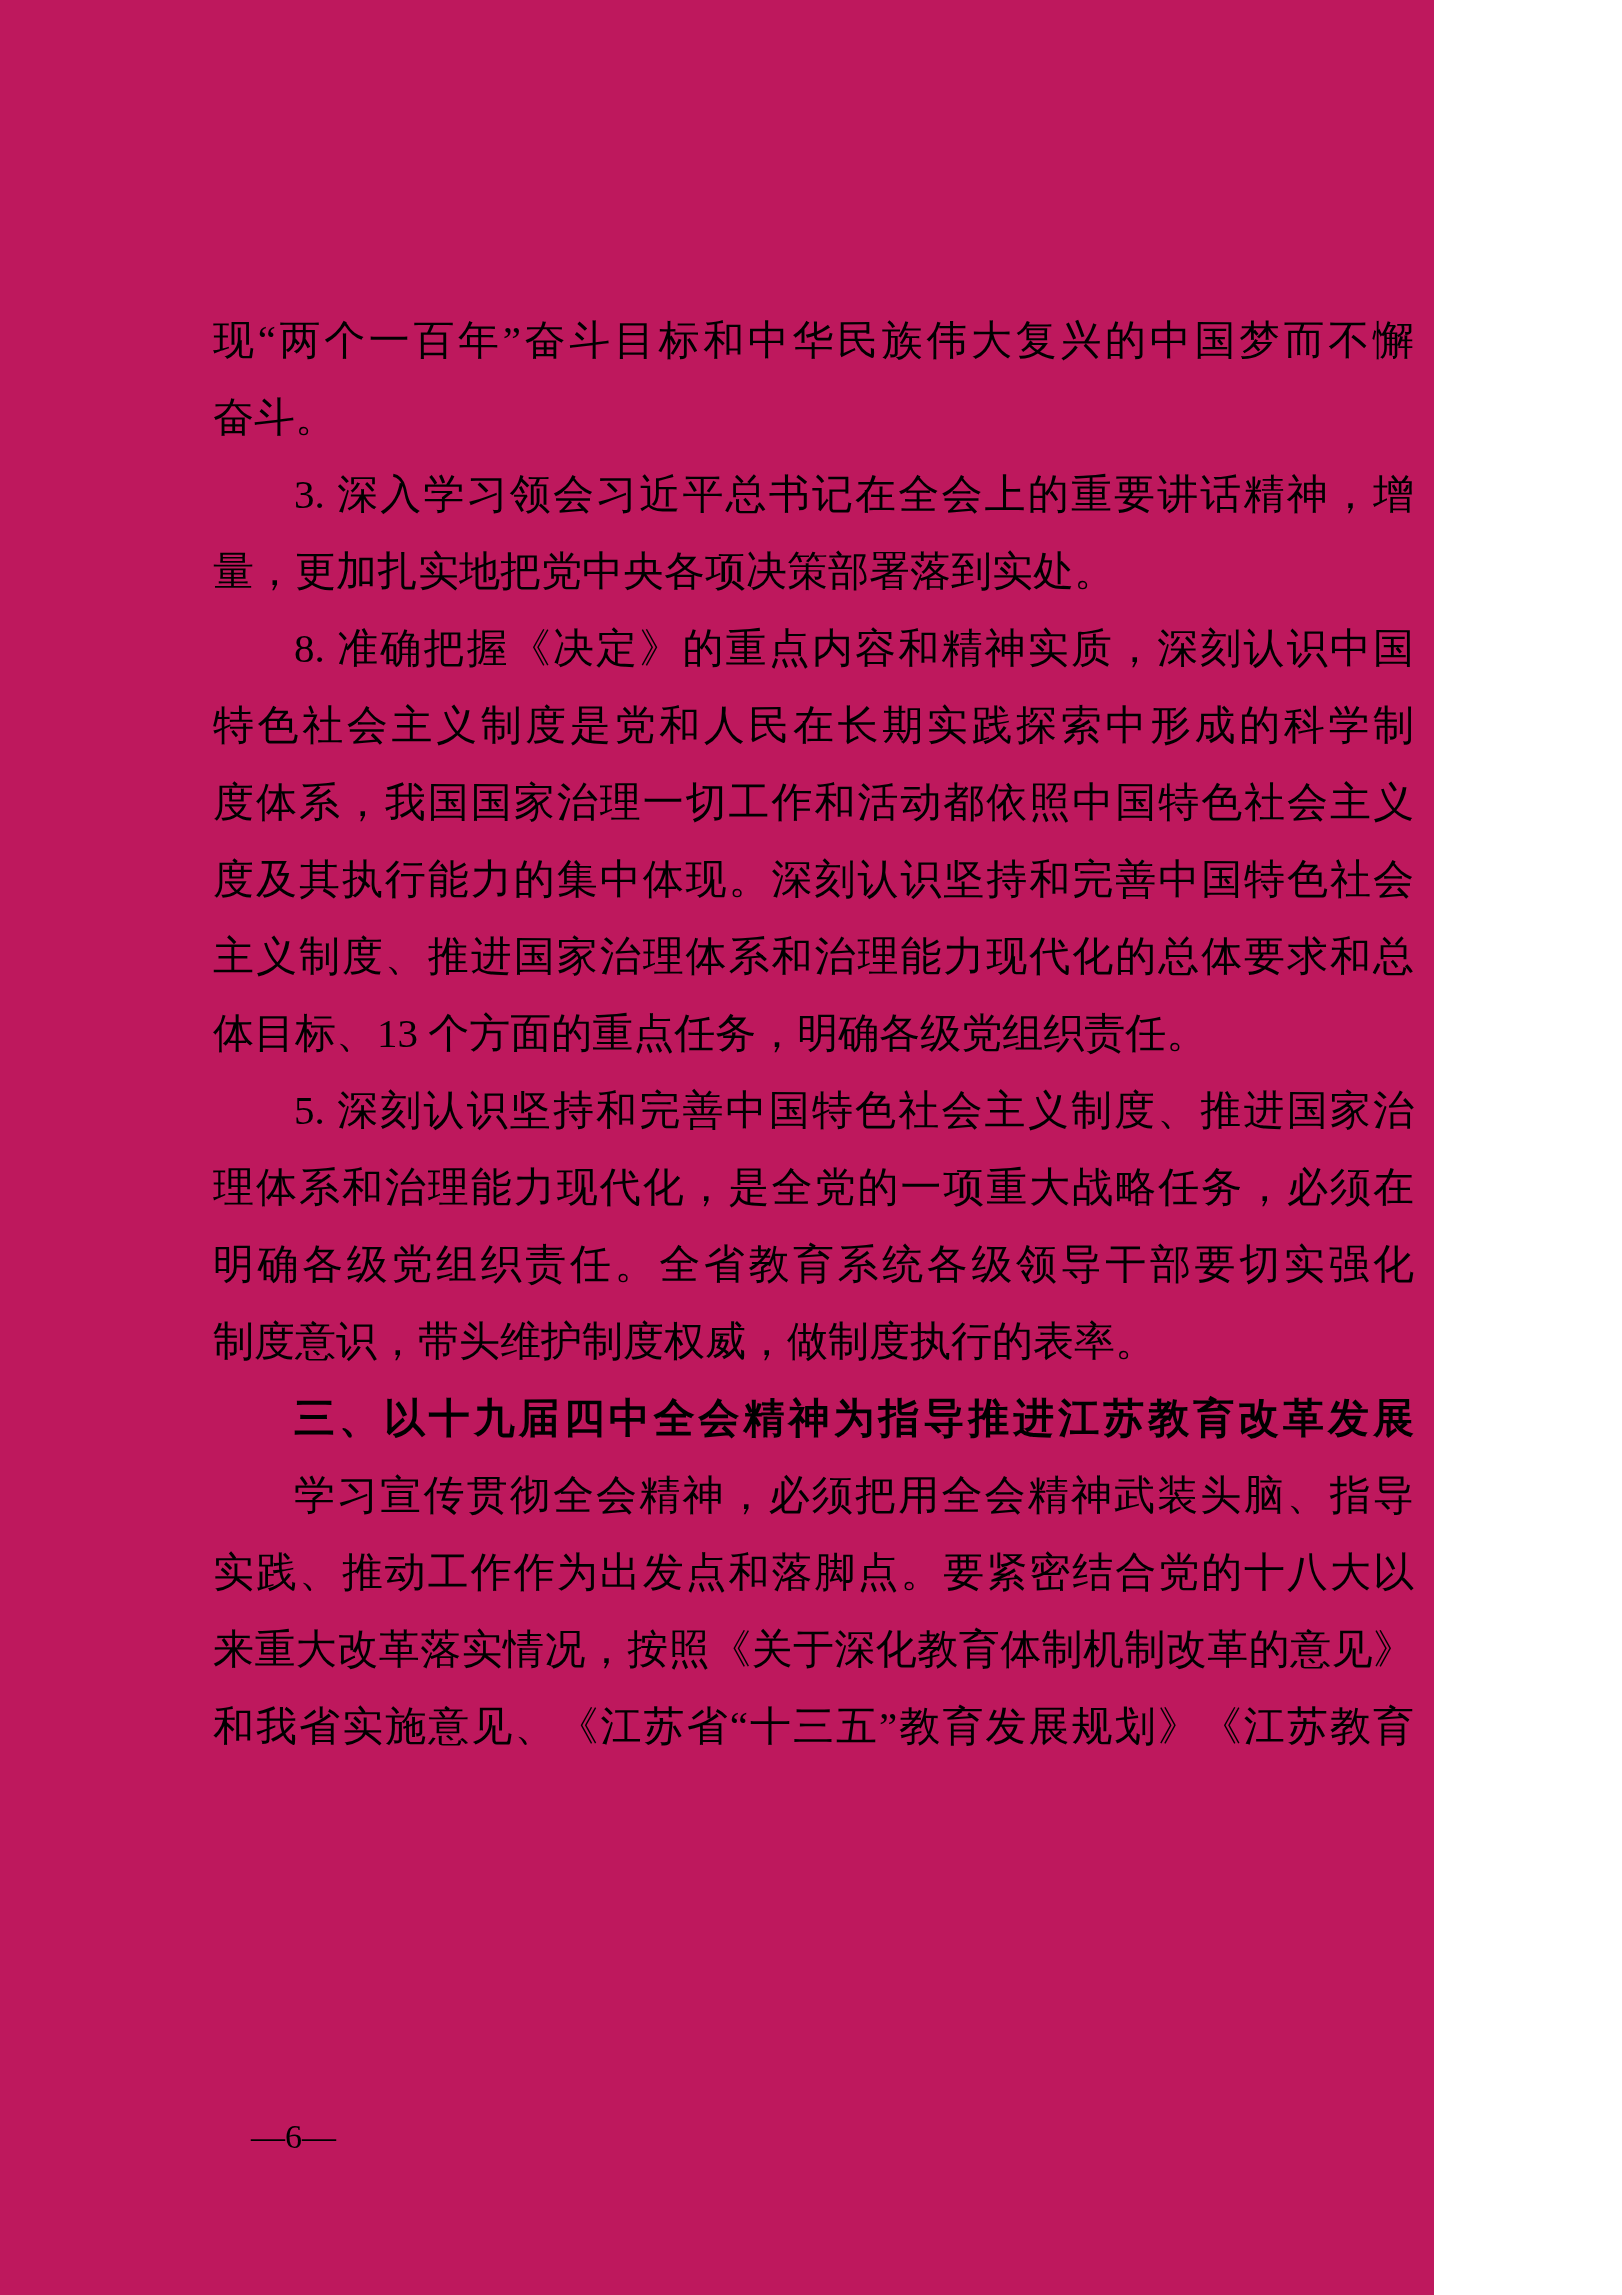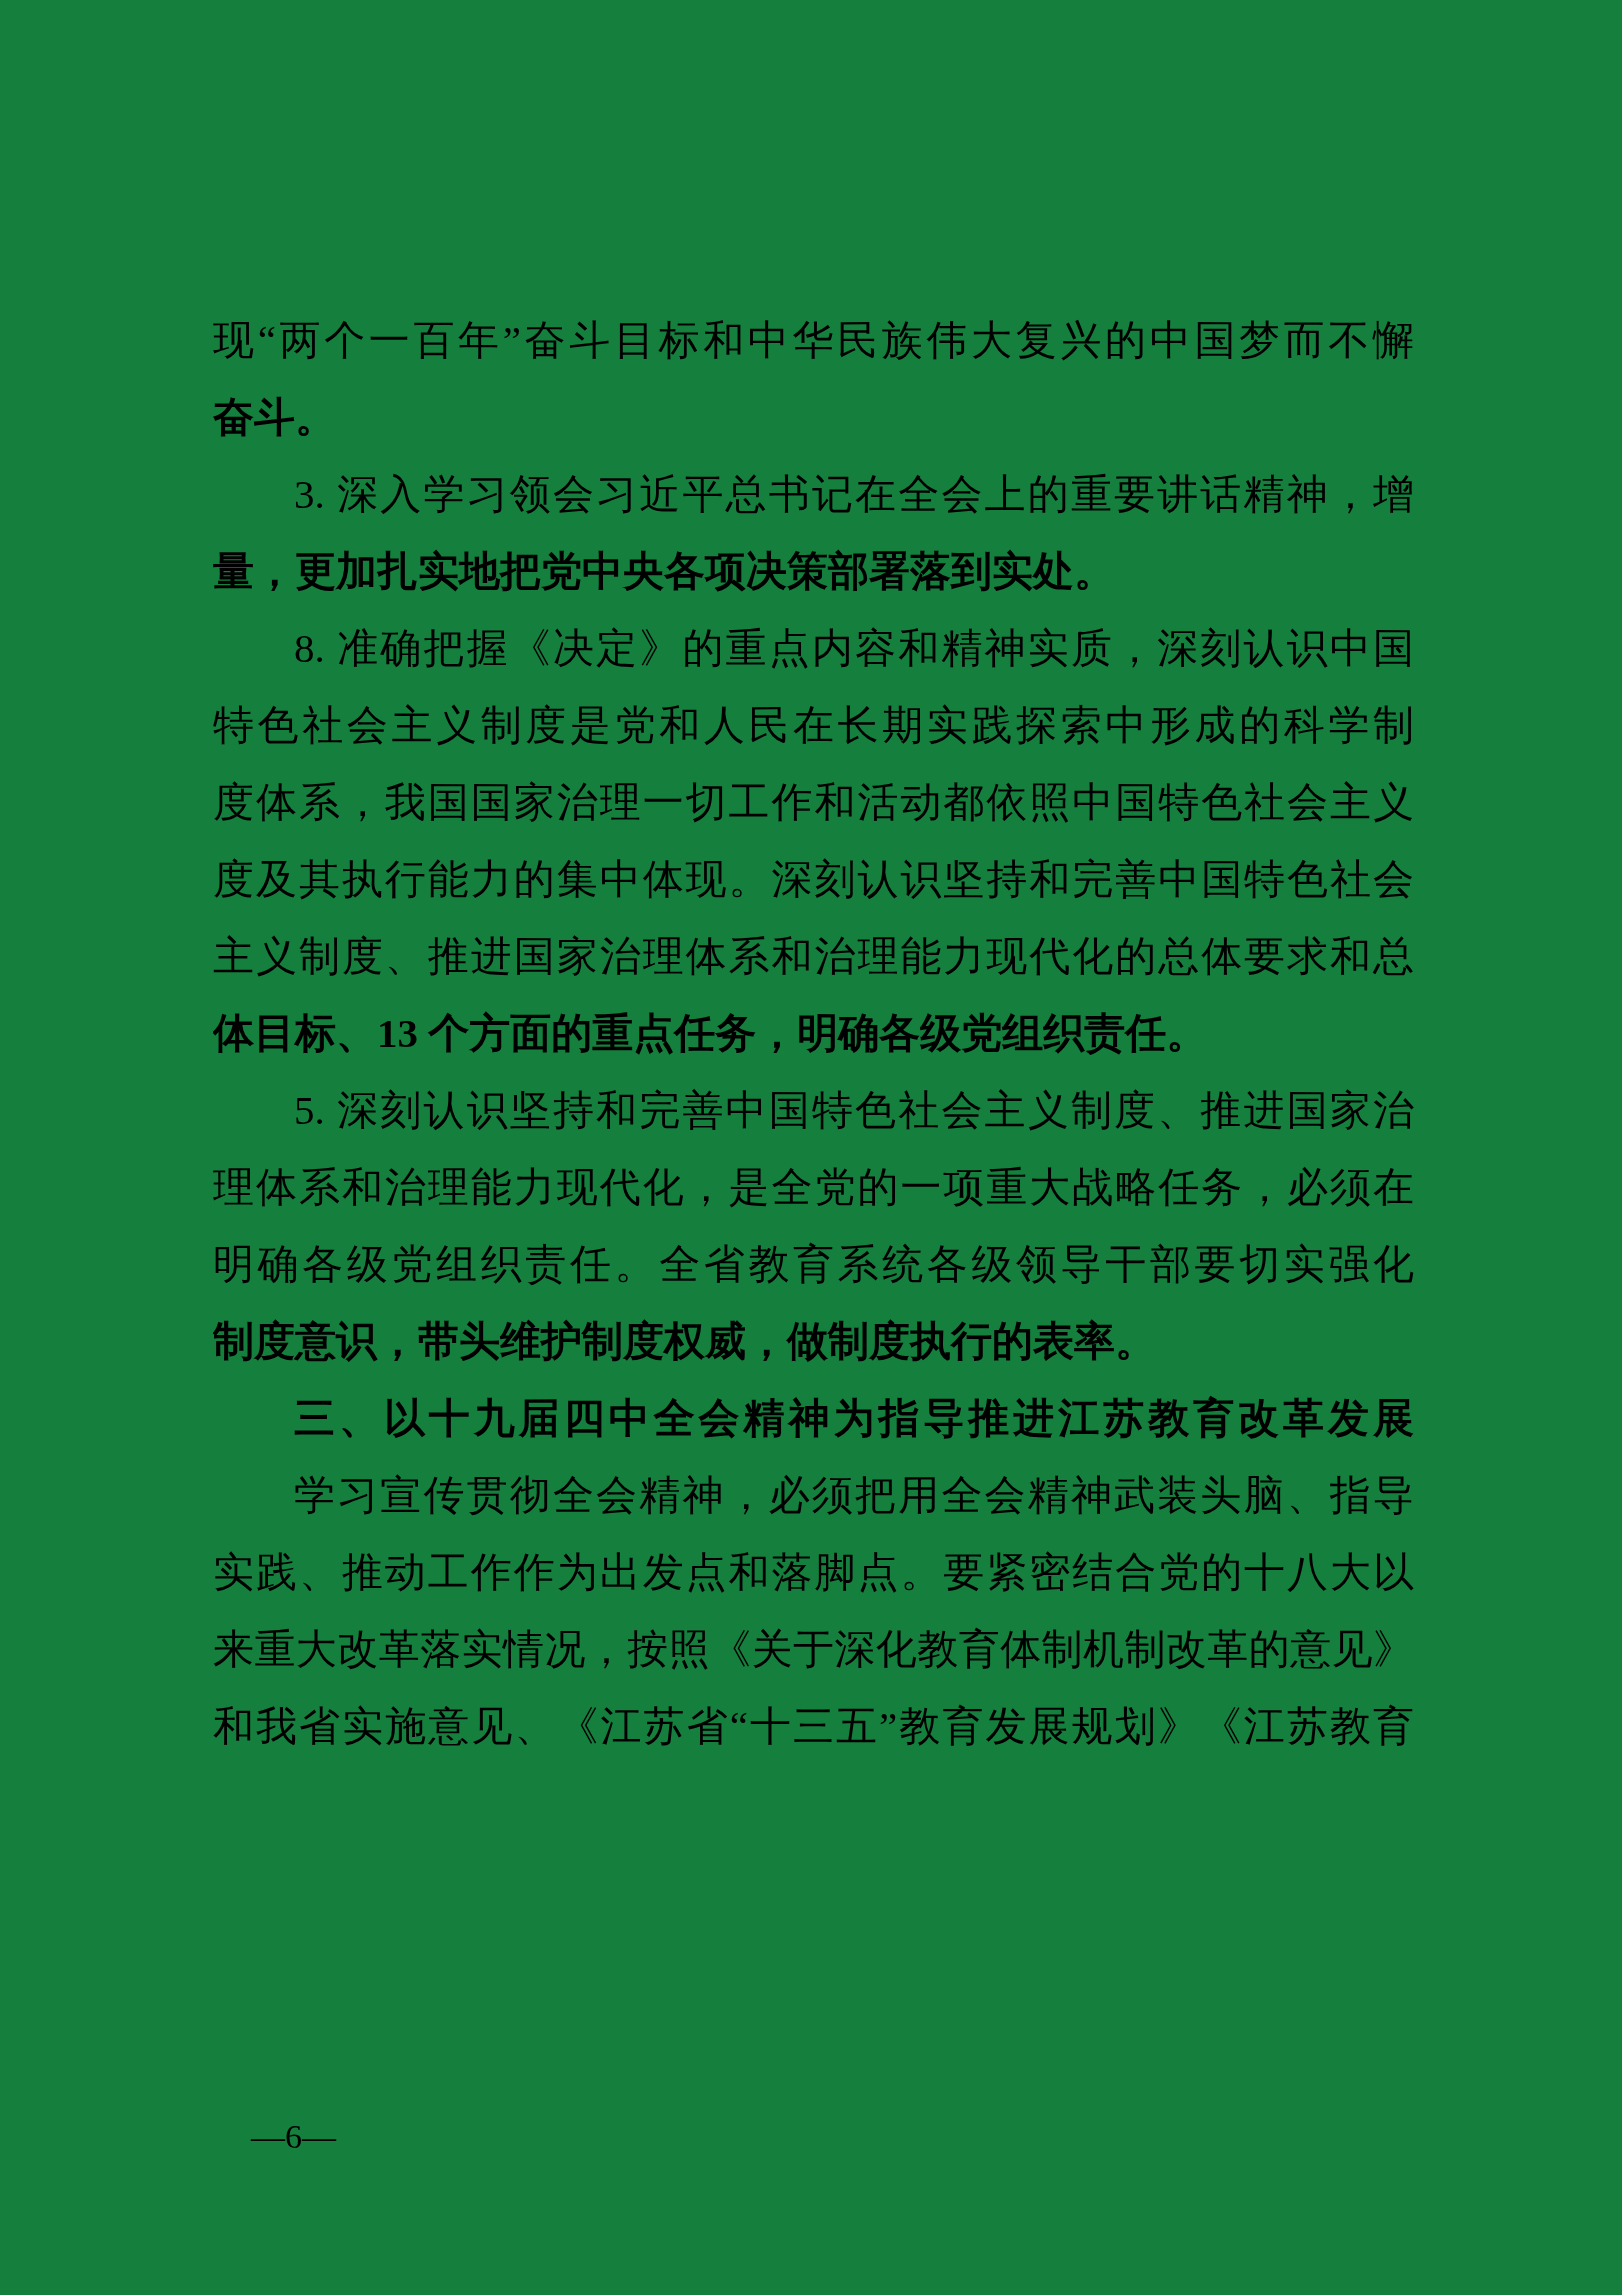--- a/index.html
+++ b/index.html
@@ -2,23 +2,23 @@
 <html style="font-size:10.5px"><head>
 <meta charset="utf-8">
 <style>
   html, body {
     margin: 0;
     padding: 0;
     background: #ffffff;
   }
   .page {
     position: relative;
-    width: 1622px;
+    width: 1434px;
     height: 2295px;
-    background: #15803d;
+    background: #be185d;
     color: #000000;
     font-family: "Liberation Serif", serif;
     overflow: hidden;
   }
   .textblock {
     position: absolute;
     left: 213px;
     top: 302px;
     width: 1201px;
   }
@@ -28,21 +28,20 @@
     font-size: 41px;
     text-align: justify;
     text-align-last: justify;
     text-justify: inter-character;
     white-space: normal;
     overflow: hidden;
   }
   .line.end {
     text-align: center;
     text-align-last: left;
-    font-weight: bold;
   }
   .line.indent {
     text-indent: 81px;
   }
   .line.heading {
     font-family: "Liberation Sans", sans-serif;
     font-weight: 700;
   }
   .pagenum {
     position: absolute;

